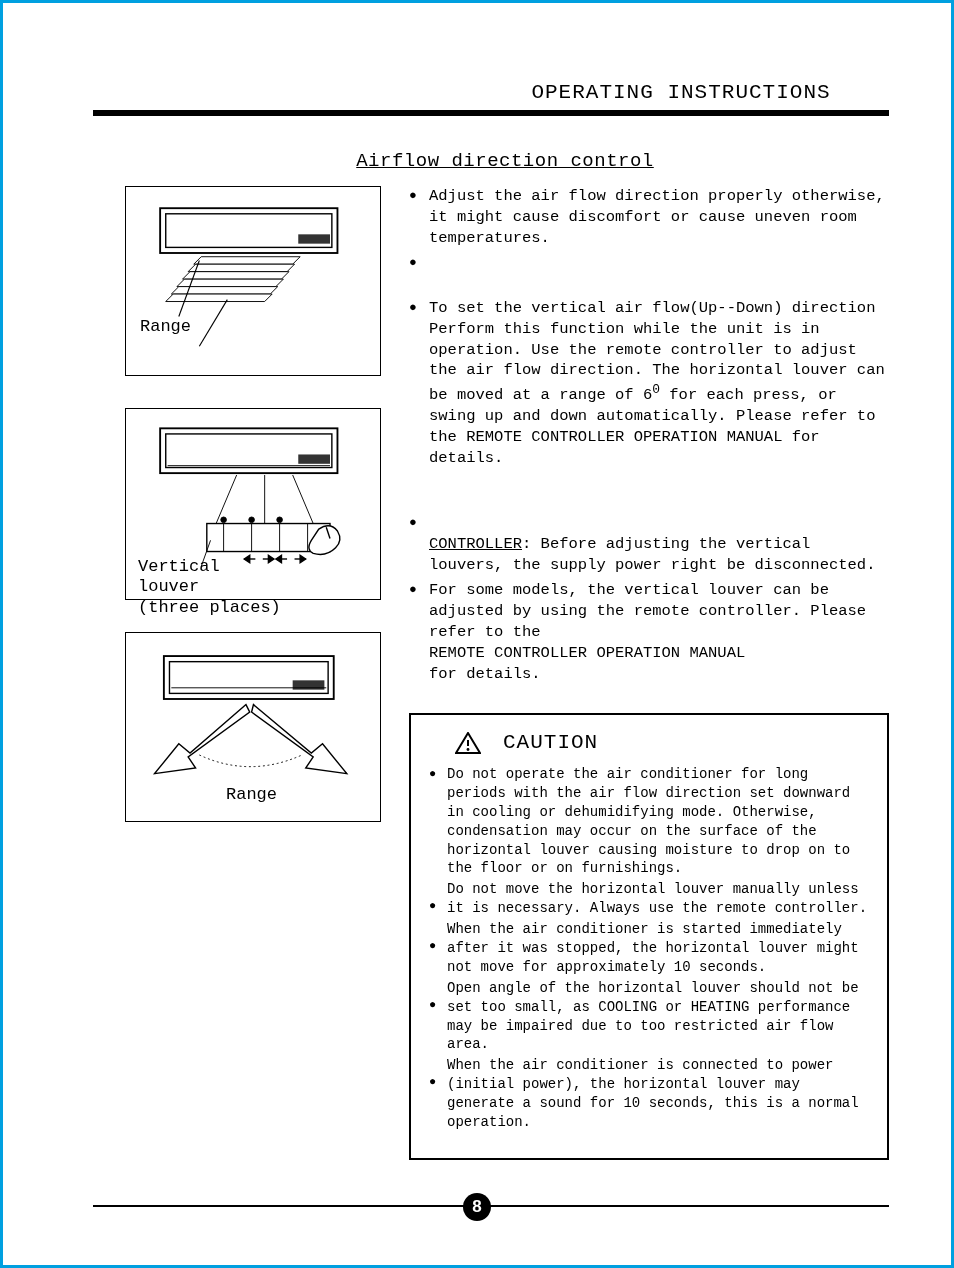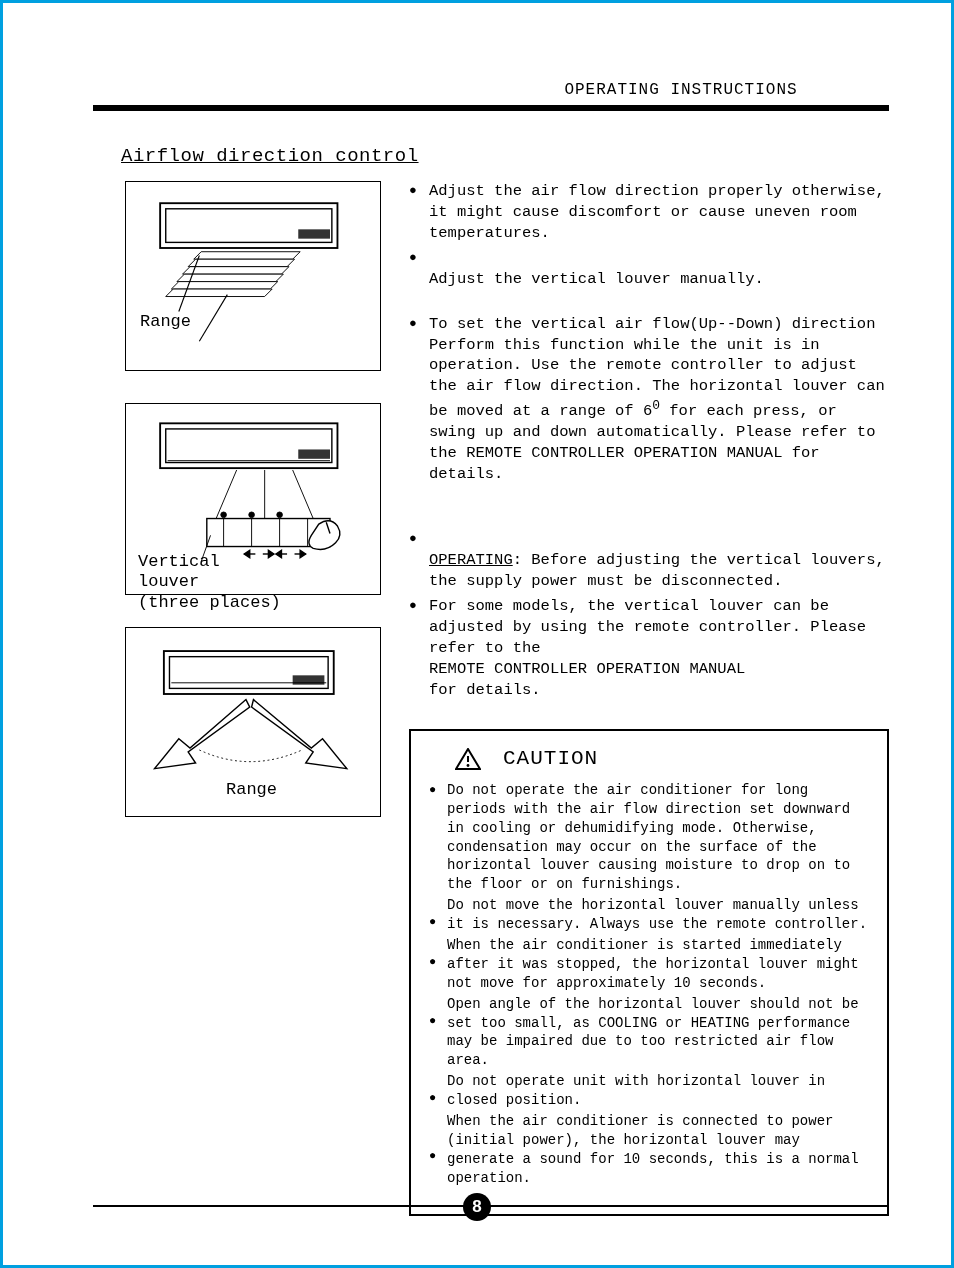--- a/index.html
+++ b/index.html
@@ -14,34 +14,35 @@
   }
   .page-frame {
     position: absolute;
     left: 90px;
     right: 62px;
     top: 78px;
     bottom: 70px;
   }
   .header-title {
     text-align: center;
-    font-size: 16px;
+    font-size: 21px;
     letter-spacing: 1px;
     padding-left: 380px;
   }
   .header-rule {
     border: none;
     border-top: 6px solid #000;
     margin-top: 6px;
   }
   .section-title {
     font-size: 19px;
     text-decoration: underline;
     margin: 34px 0 14px 28px;
     letter-spacing: 0.5px;
+    text-align: center;
   }
   .content {
     display: flex;
     gap: 28px;
   }
   .left-col {
     width: 256px;
     flex: 0 0 256px;
     margin-left: 32px;
   }
@@ -236,35 +237,34 @@
         <div class="fig-label" style="left:100px; top:152px;">Range</div>
       </div>
 
     </div>
 
     <div class="right-col">
       <ul class="bullet-list">
         <li>Adjust the air flow direction properly otherwise, it might cause discomfort or  cause uneven room temperatures.</li>
         <li>
           <br>
-          <span>Adjust the vertical louver manually.</span>
         </li>
       </ul>
       <div class="block-gap"></div>
       <ul class="bullet-list">
         <li>
           <span>To set the vertical air flow(Up--Down) direction Perform this function while the unit is in operation. Use the remote controller to adjust the air flow direction. The horizontal louver can be moved at a range of 6</span><sup>0</sup><span> for each press, or swing up and down automatically. Please refer to the    REMOTE CONTROLLER OPERATION MANUAL     for details.</span>
         </li>
       </ul>
       <div class="block-gap"></div>
       <div class="block-gap"></div>
       <ul class="bullet-list">
         <li>
           <br>
-          <span class="underline">OPERATING</span><span>: Before adjusting the vertical louvers, the supply power must be disconnected.</span>
+          <span class="underline">CONTROLLER</span><span>: Before adjusting the vertical louvers, the supply power right be disconnected.</span>
         </li>
         <li>
           <span>For some models, the vertical louver can be adjusted by using the remote controller. Please refer to the</span><br>
           <span>  REMOTE CONTROLLER OPERATION MANUAL</span><br>
           <span>for details.</span>
         </li>
       </ul>
 
       <div class="caution-box">
         <div class="caution-head">
@@ -273,21 +273,20 @@
             <line x1="13" y1="8" x2="13" y2="14" stroke="#000" stroke-width="2"></line>
             <circle cx="13" cy="17.5" r="1.4" fill="#000"></circle>
           </svg>
           <span>CAUTION</span>
         </div>
         <ul class="caution-list">
           <li>Do not operate the air conditioner for long periods with the air flow direction set downward in cooling or dehumidifying mode. Otherwise, condensation may occur on the surface of the horizontal louver causing  moisture to drop on to the floor or on furnishings.</li>
           <li>Do not move the horizontal louver manually unless it is necessary. Always use the remote controller.</li>
           <li>When the air conditioner is started immediately after it was stopped, the horizontal louver might not move for approximately 10 seconds.</li>
           <li>Open angle of the horizontal louver should not be set too small, as COOLING or HEATING performance may be impaired due to too restricted air flow area.</li>
-          <li>Do not operate unit with horizontal louver in closed position.</li>
           <li>When the air conditioner is connected to power (initial power), the horizontal louver may generate a sound for 10 seconds, this is a normal operation.</li>
         </ul>
       </div>
     </div>
   </div>
 </div>
 
 <hr class="footer-rule">
 <div class="page-number">8</div>
 

